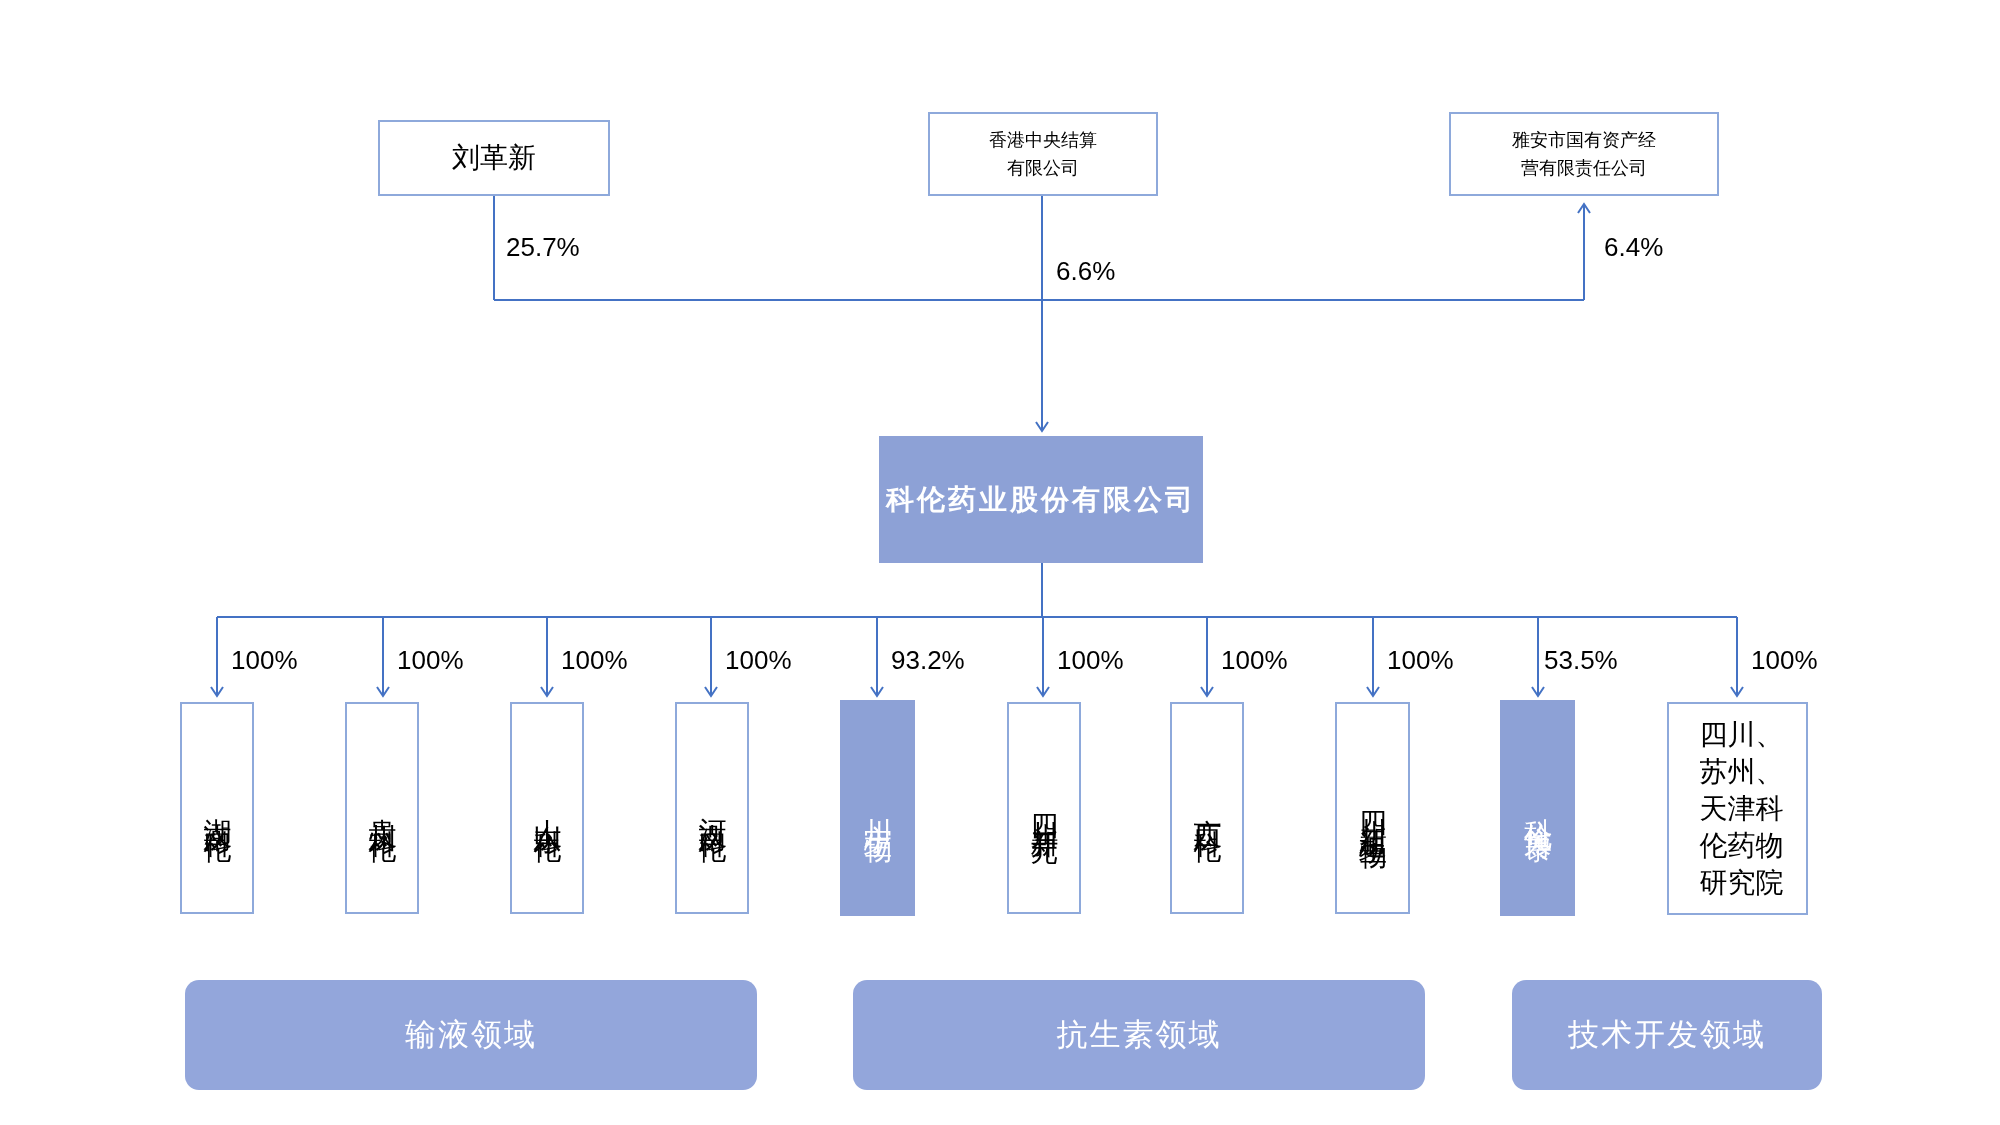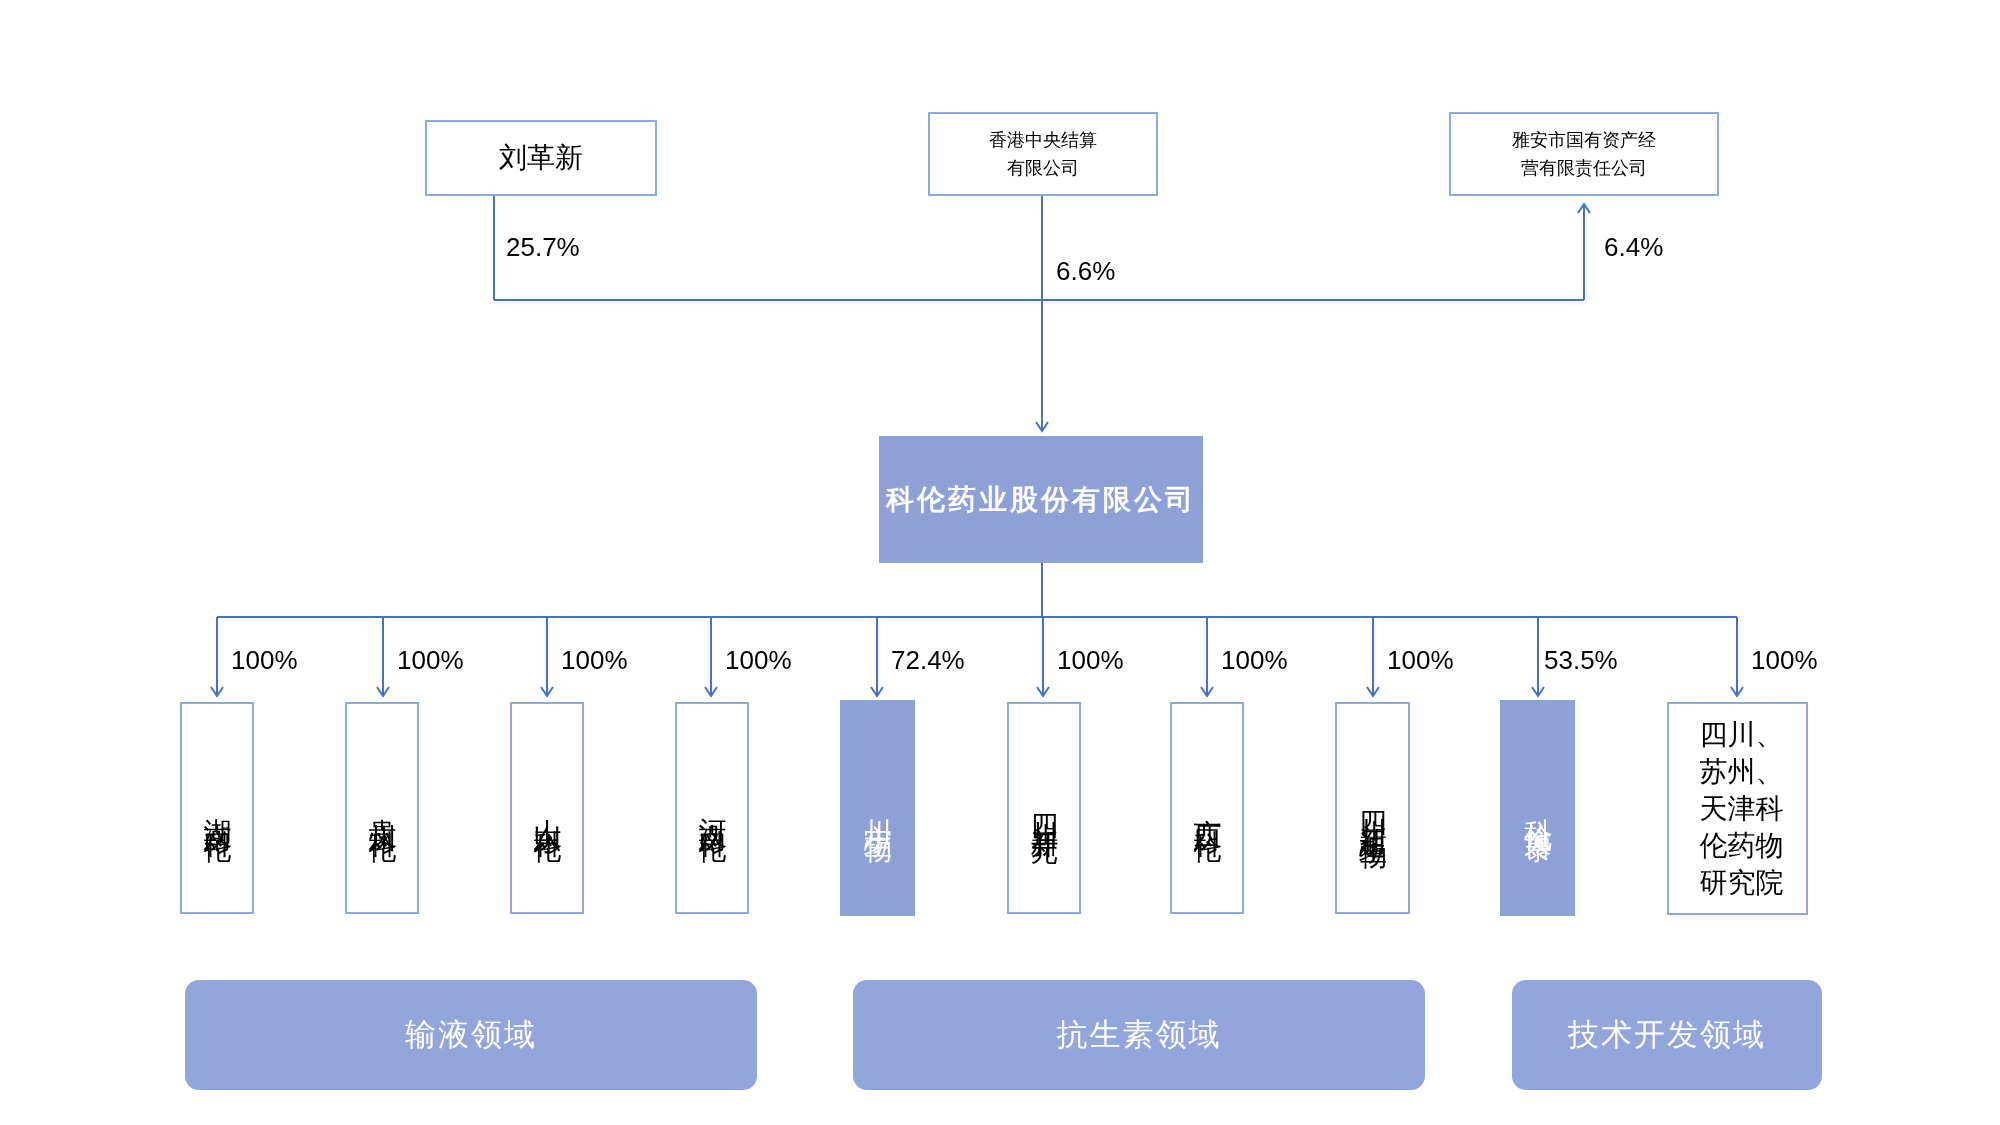--- a/index.html
+++ b/index.html
@@ -69,37 +69,37 @@
     <path class="wire" d="M547,617 V696" marker-end="url(#arw)"></path>
     <path class="wire" d="M711,617 V696" marker-end="url(#arw)"></path>
     <path class="wire" d="M877,617 V696" marker-end="url(#arw)"></path>
     <path class="wire" d="M1043,617 V696" marker-end="url(#arw)"></path>
     <path class="wire" d="M1207,617 V696" marker-end="url(#arw)"></path>
     <path class="wire" d="M1373,617 V696" marker-end="url(#arw)"></path>
     <path class="wire" d="M1538,617 V696" marker-end="url(#arw)"></path>
     <path class="wire" d="M1737,617 V696" marker-end="url(#arw)"></path>
   </svg>
 
-  <div class="node top1" style="left:378px;top:120px;width:232px;height:76px;margin-left:47px;">刘革新</div>
+  <div class="node top1" style="left:378px;top:120px;width:232px;height:76px;">刘革新</div>
   <div class="node top2" style="left:928px;top:112px;width:230px;height:84px;">香港中央结算
 有限公司</div>
   <div class="node top2" style="left:1449px;top:112px;width:270px;height:84px;">雅安市国有资产经
 营有限责任公司</div>
 
   <div class="pct" style="left:506px;top:232px;">25.7%</div>
   <div class="pct" style="left:1056px;top:232px;margin-top:24px;">6.6%</div>
   <div class="pct" style="left:1604px;top:232px;">6.4%</div>
 
   <div class="node parent" style="left:879px;top:436px;width:324px;height:127px;font-weight:bold;">科伦药业股份有限公司</div>
 
   <div class="pct" style="left:231px;top:645px;">100%</div>
   <div class="pct" style="left:397px;top:645px;">100%</div>
   <div class="pct" style="left:561px;top:645px;">100%</div>
   <div class="pct" style="left:725px;top:645px;">100%</div>
-  <div class="pct" style="left:891px;top:645px;">72.4%</div>
+  <div class="pct" style="left:891px;top:645px;">93.2%</div>
   <div class="pct" style="left:1057px;top:645px;">100%</div>
   <div class="pct" style="left:1221px;top:645px;">100%</div>
   <div class="pct" style="left:1387px;top:645px;">100%</div>
   <div class="pct" style="left:1544px;top:645px;">53.5%</div>
   <div class="pct" style="left:1751px;top:645px;">100%</div>
 
   <div class="node v" style="left:180px;top:702px;width:74px;height:212px;">湖南科伦</div>
   <div class="node v" style="left:345px;top:702px;width:74px;height:212px;">贵州科伦</div>
   <div class="node v" style="left:510px;top:702px;width:74px;height:212px;">山东科伦</div>
   <div class="node v" style="left:675px;top:702px;width:74px;height:212px;">河南科伦</div>

